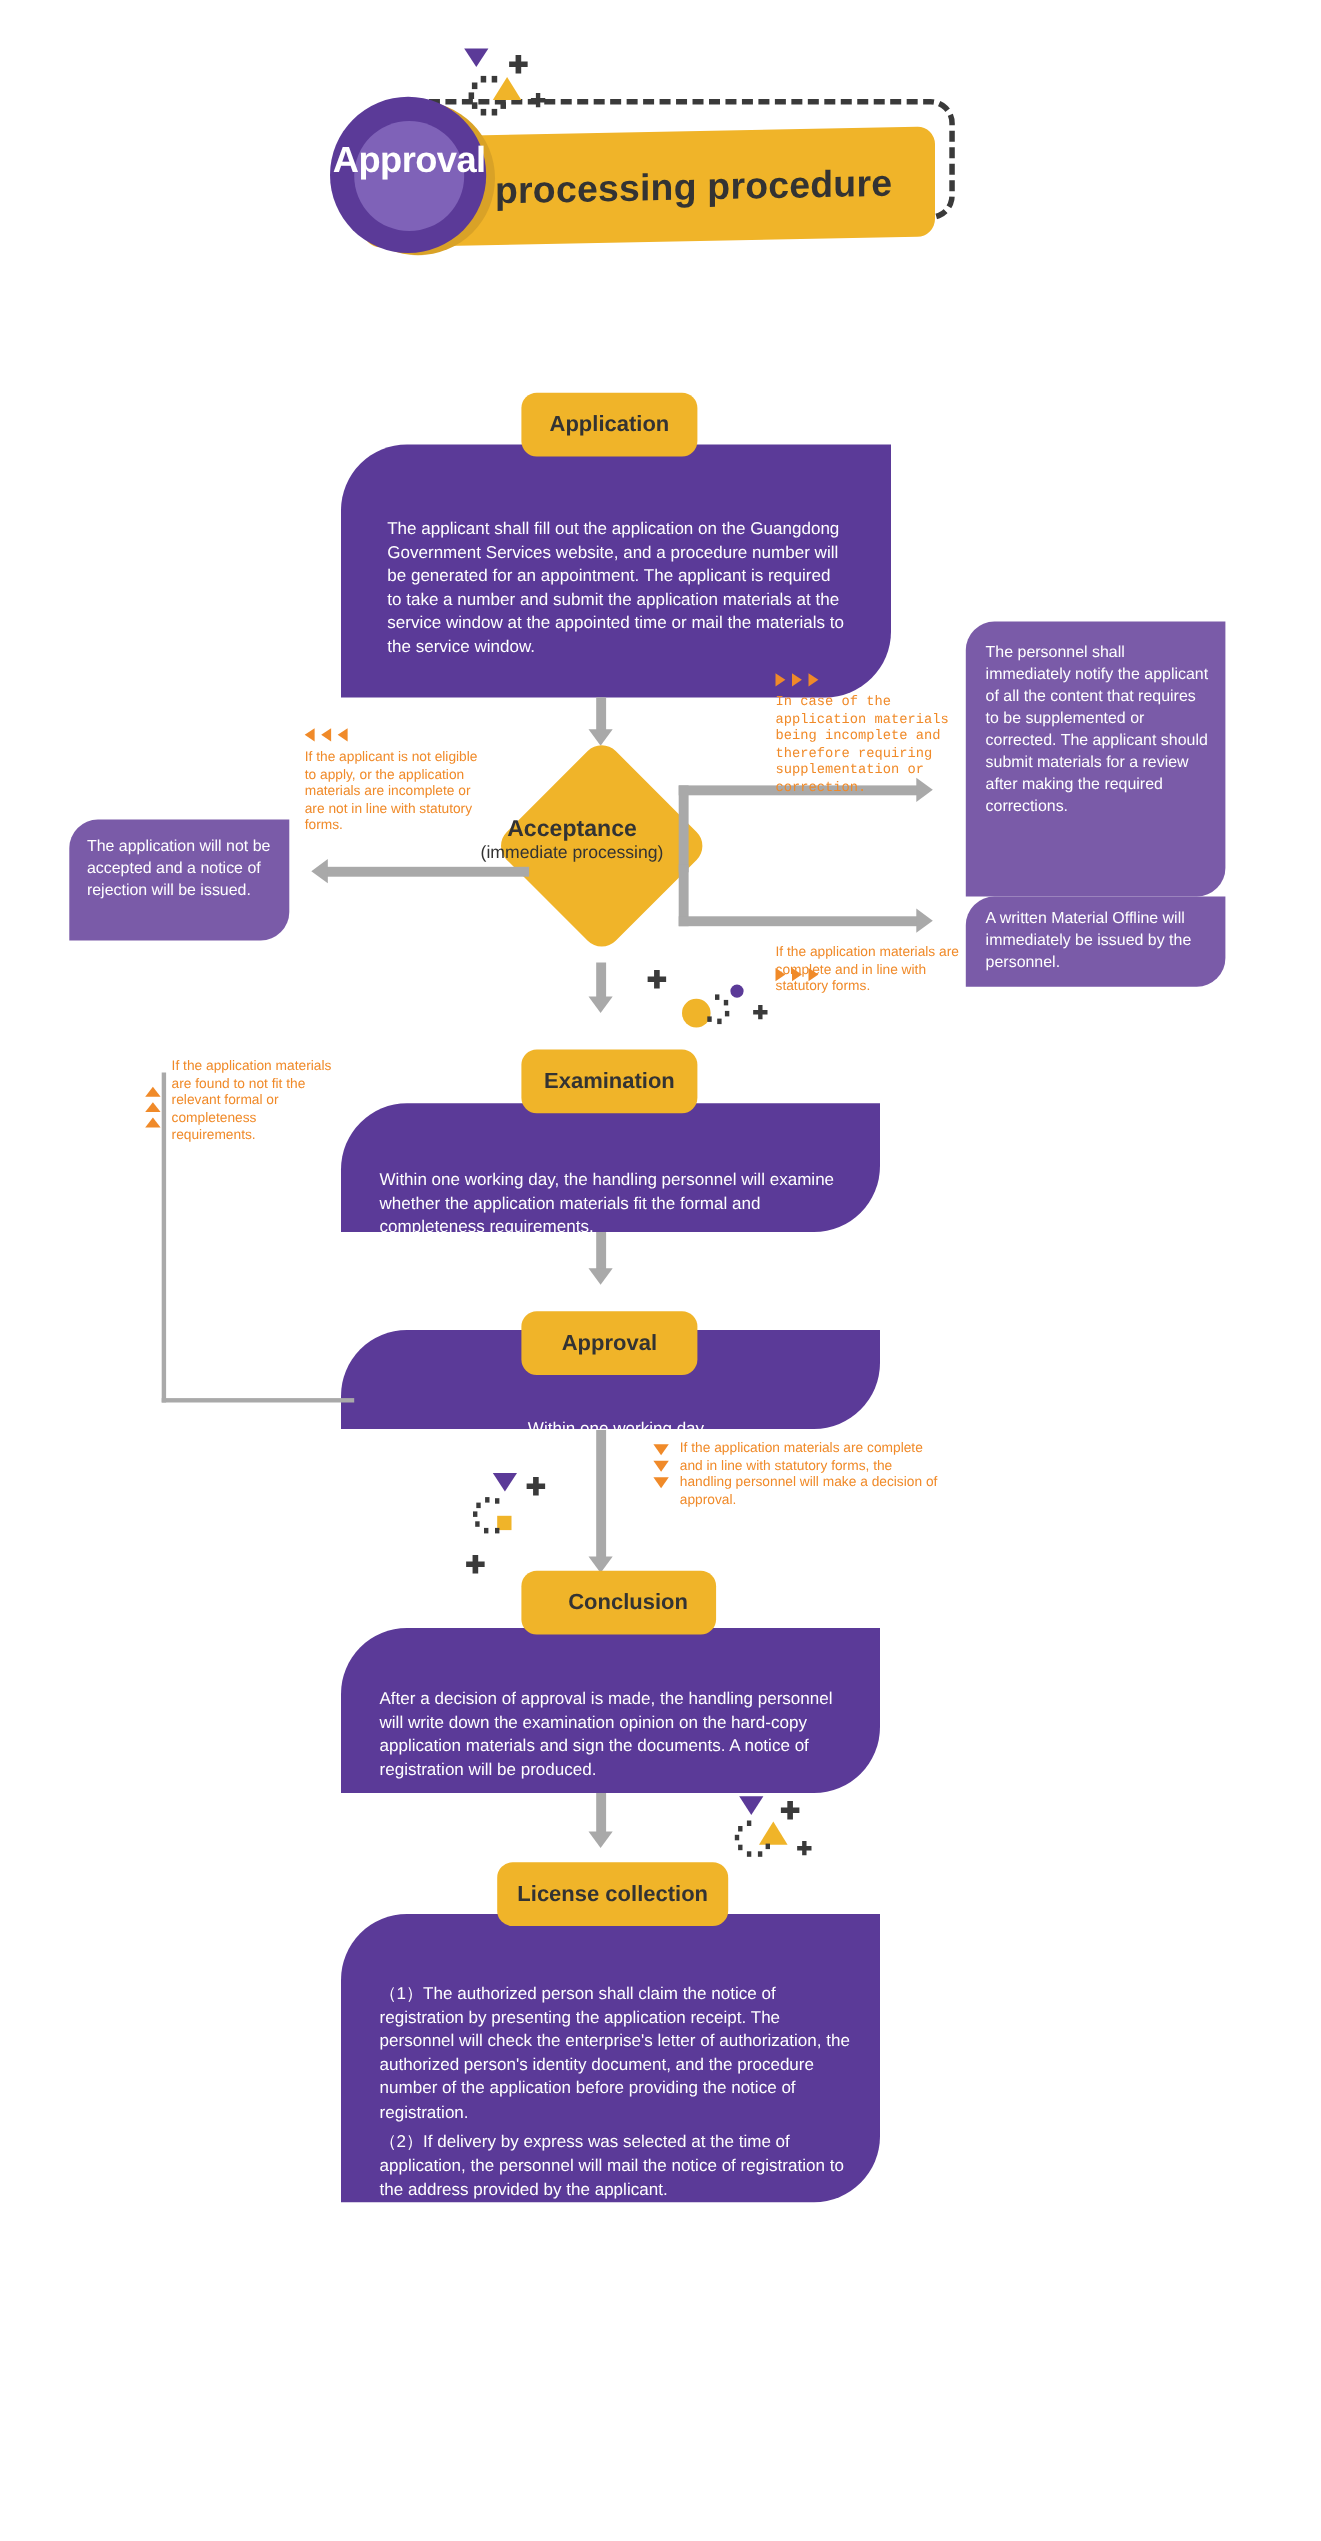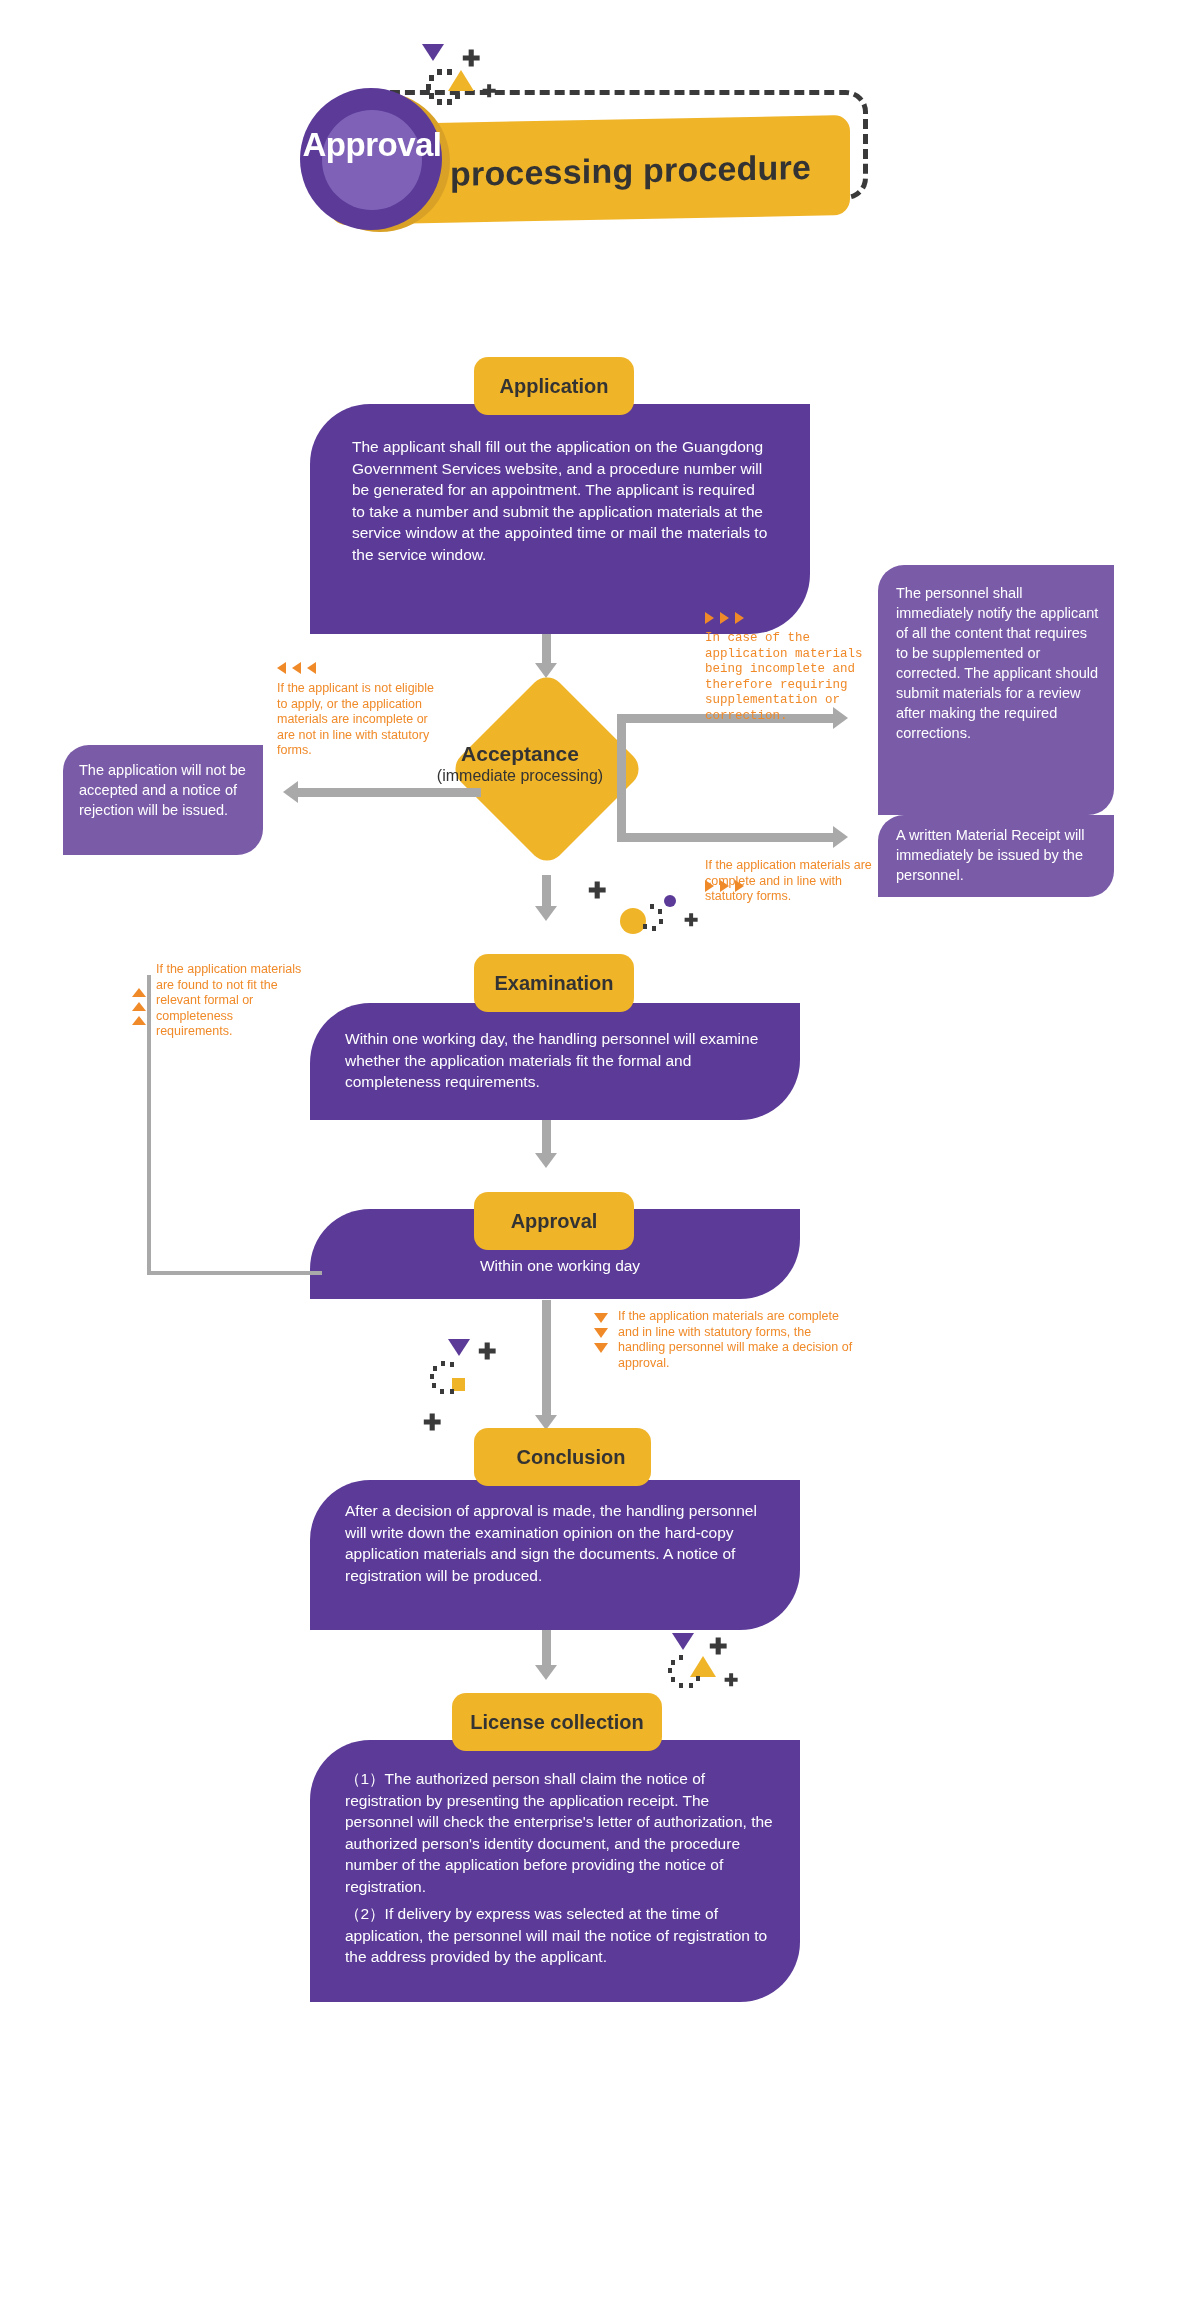--- a/index.html
+++ b/index.html
@@ -117,20 +117,21 @@
     color: #ffffff;
     box-sizing: border-box;
   }
   .step-body.tl { border-top-left-radius: 60px; }
   .step-body.br { border-bottom-right-radius: 60px; }
   .step-text {
     position: absolute;
     color: #ffffff;
     font-size: 15.5px;
     line-height: 21.5px;
+    margin-top: 34px;
   }
   .step-pill {
     position: absolute;
     background: #f0b429;
     border-radius: 14px;
     color: #333333;
     font-size: 20px;
     font-weight: bold;
     text-align: center;
     display: flex;
@@ -310,21 +311,21 @@
     <span class="t-right"></span>
       <span class="t-right"></span>
       <span class="t-right"></span>
   </div>
   <div class="anno" style="left:705px; top:631px; width:166px;font-family:Liberation Mono, monospace;">In case of the application materials being incomplete and therefore requiring supplementation or correction.</div>
 
   <div class="conn" style="left:617px; top:786px; width:9px; height:56px;"></div>
   <div class="conn" style="left:617px; top:833px; width:219px; height:9px;"></div>
   <div class="arrow-right" style="left:833px; top:826px;"></div>
   <div class="side-box tl br" style="left:878px; top:815px; width:236px; height:82px;"></div>
-  <div class="side-box-text" style="left:896px; top:825px; width:205px; color:#ffffff; font-size:14.5px; line-height:20px;">A written Material Receipt will immediately be issued by the personnel.</div>
+  <div class="side-box-text" style="left:896px; top:825px; width:205px; color:#ffffff; font-size:14.5px; line-height:20px;">A written Material Offline will immediately be issued by the personnel.</div>
 
   <div class="tri-row" style="left:705px; top:880px;">
     <span class="t-right"></span>
       <span class="t-right"></span>
       <span class="t-right"></span>
   </div>
   <div class="anno" style="left:705px; top:858px; width:168px;">If the application materials are complete and in line with statutory forms.</div>
 
   <div class="conn" style="left:542px; top:875px; width:9px; height:34px;"></div>
   <div class="arrow-down" style="left:535px; top:906px;"></div>

